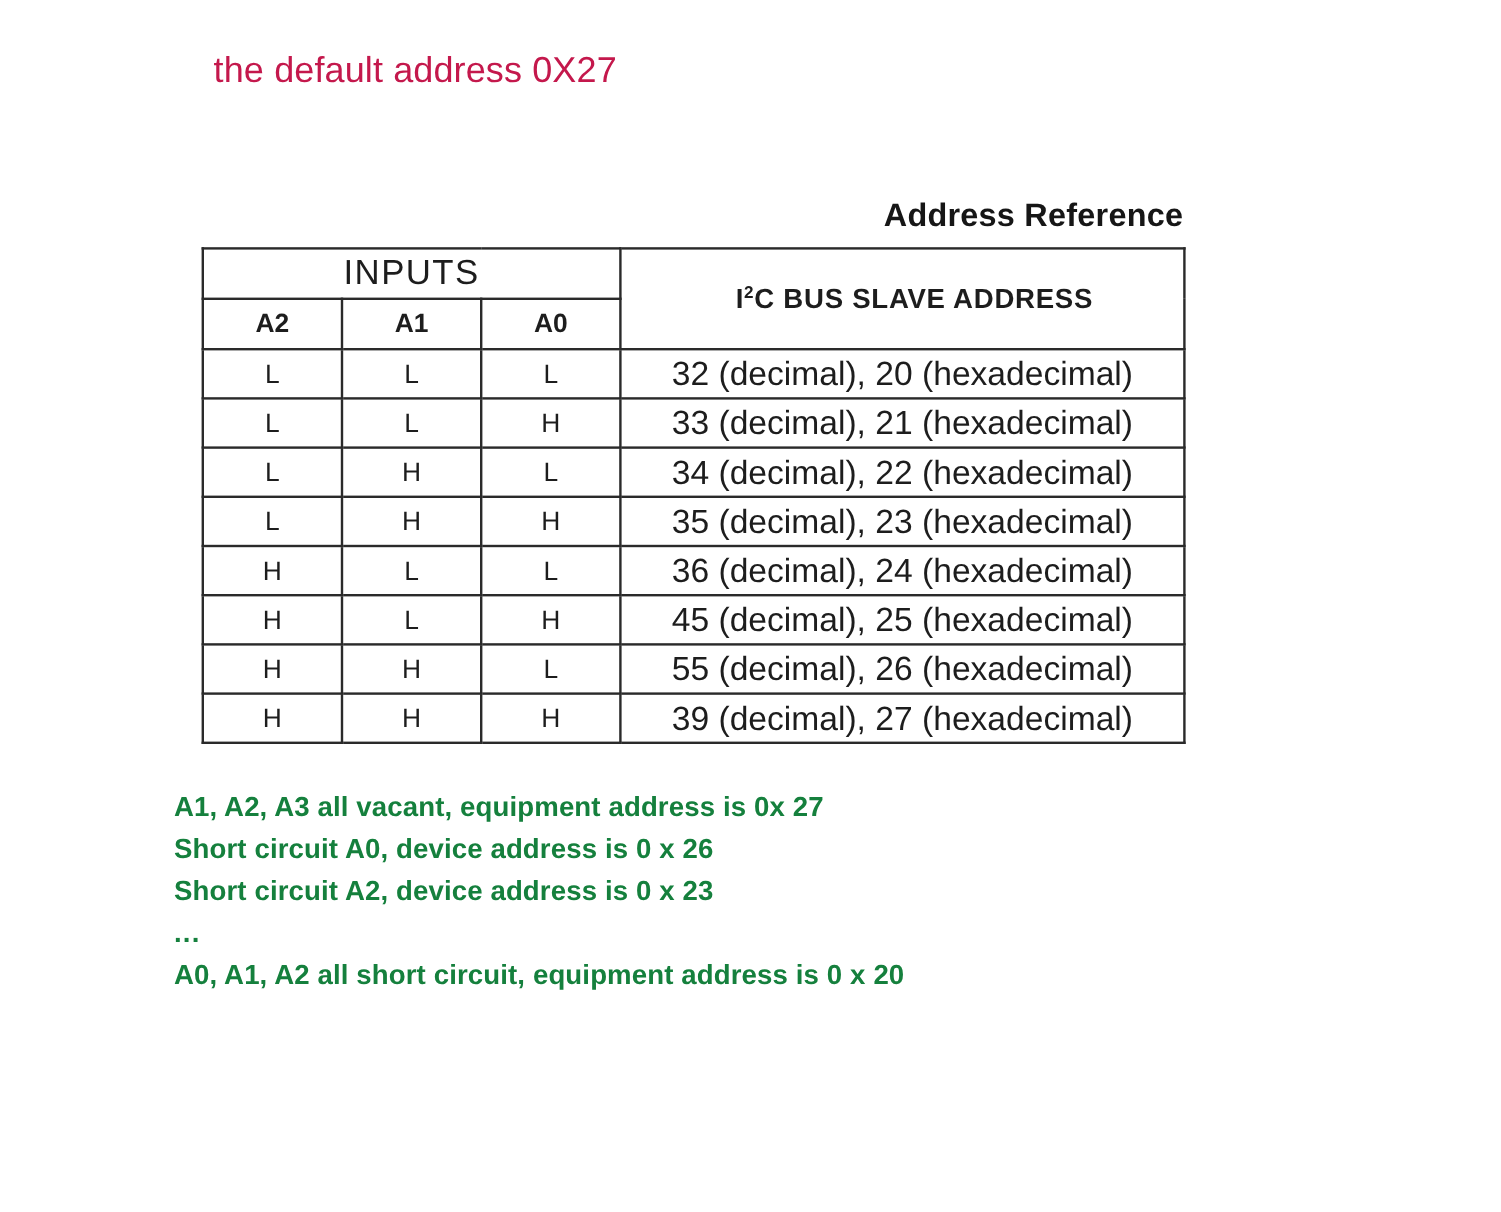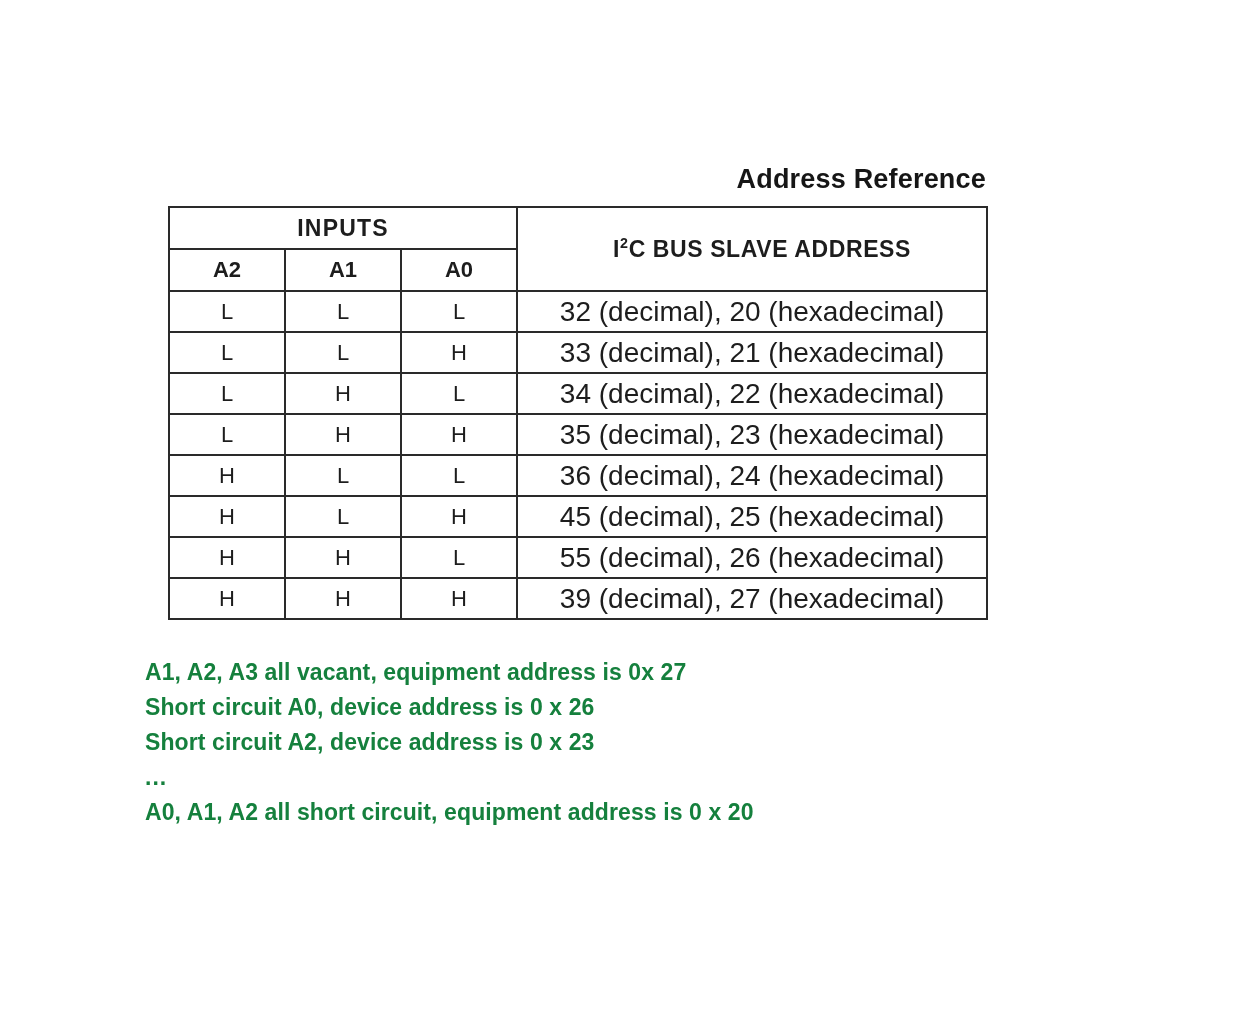--- a/index.html
+++ b/index.html
@@ -63,22 +63,22 @@
     padding: 0;
   }
   .col-a { width: 116px; }
   .col-addr { width: 470px; }
 
   .r-inputs   { height: 42px; }
   .r-subhead  { height: 42px; }
   .r-data     { height: 41px; }
 
   #address-table .hdr-inputs {
-    font-size: 23px;
-    font-weight: bold;
+    font-size: 29px;
+    font-weight: normal;
     letter-spacing: 1.2px;
   }
   #address-table .hdr-addr {
     font-size: 23px;
     font-weight: bold;
     letter-spacing: 0.6px;
     padding-left: 20px;
   }
   #address-table .hdr-addr sup {
     font-size: 0.62em;
@@ -108,20 +108,21 @@
     line-height: 35px;
     letter-spacing: 0.1px;
   }
   #notes .note { display: block; white-space: nowrap; }
   #notes .note.ellipsis { letter-spacing: 1px; }
 </style>
 </head>
 <body>
 
 <div id="notice">
+  <span class="line">the default address 0X27</span>
 </div>
 
 <div id="table-title">Address Reference</div>
 
 <table id="address-table">
   <colgroup>
     <col class="col-a">
       <col class="col-a">
       <col class="col-a">
       <col class="col-addr">

